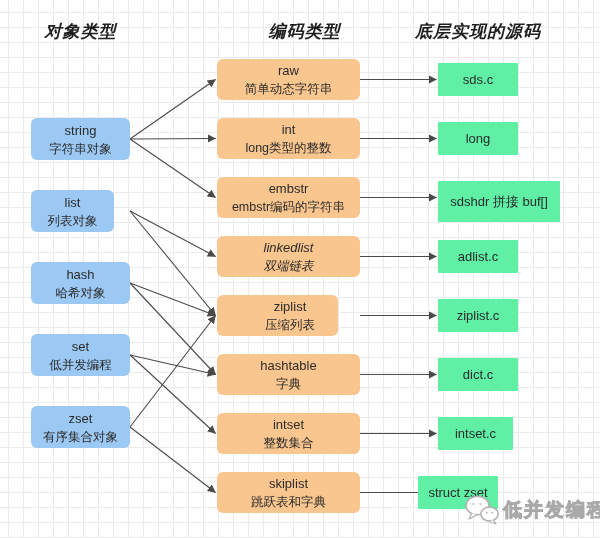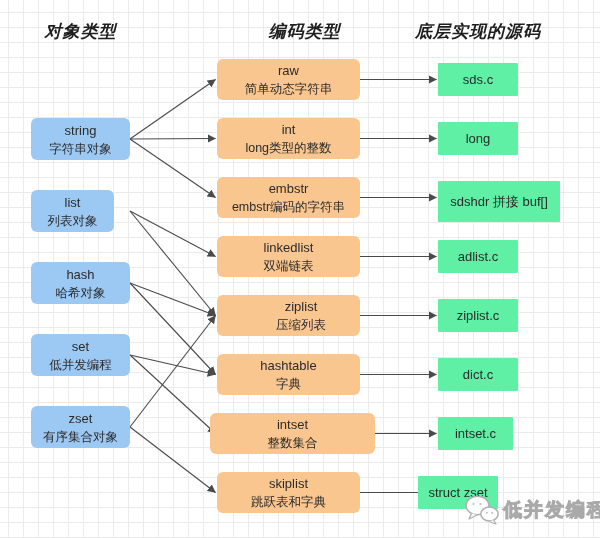--- a/index.html
+++ b/index.html
@@ -99,33 +99,33 @@
     <div class="ns">简单动态字符串</div>
   </div>
   <div class="node enc" style="left: 217px; top: 118px; width: 143px; height: 41px;">
     <div class="nt">int</div>
     <div class="ns">long类型的整数</div>
   </div>
   <div class="node enc" style="left: 217px; top: 177px; width: 143px; height: 41px;">
     <div class="nt">embstr</div>
     <div class="ns">embstr编码的字符串</div>
   </div>
-  <div class="node enc" style="left: 217px; top: 236px; width: 143px; height: 41px;">
+  <div class="node enc" style="left: 217px; top: 236px; width: 143px; height: 41px; font-style: italic;">
     <div class="nt">linkedlist</div>
     <div class="ns">双端链表</div>
   </div>
-  <div class="node enc" style="left: 217px; top: 295px; width: 143px; height: 41px; padding-left: 25px;">
+  <div class="node enc" style="left: 217px; top: 295px; width: 121px; height: 41px; padding-left: 25px;">
     <div class="nt">ziplist</div>
     <div class="ns">压缩列表</div>
   </div>
   <div class="node enc" style="left: 217px; top: 354px; width: 143px; height: 41px;">
     <div class="nt">hashtable</div>
     <div class="ns">字典</div>
   </div>
-  <div class="node enc" style="left: 210px; top: 413px; width: 165px; height: 41px; text-align: right;">
+  <div class="node enc" style="left: 217px; top: 413px; width: 143px; height: 41px; text-align: right;">
     <div class="nt">intset</div>
     <div class="ns">整数集合</div>
   </div>
   <div class="node enc" style="left: 217px; top: 472px; width: 143px; height: 41px;">
     <div class="nt">skiplist</div>
     <div class="ns">跳跃表和字典</div>
   </div>
 
   <div class="node src" style="left: 438px; top: 63px; width: 80px; height: 33px;">
     <div class="nt">sds.c</div>

